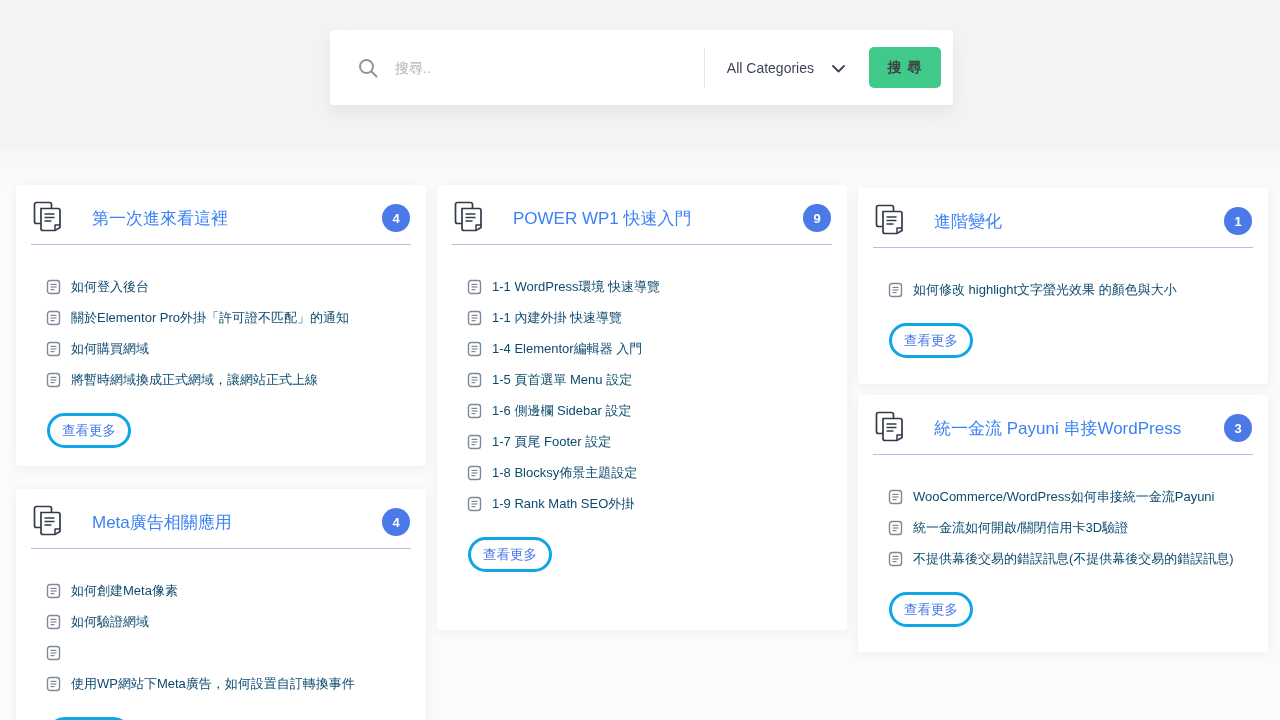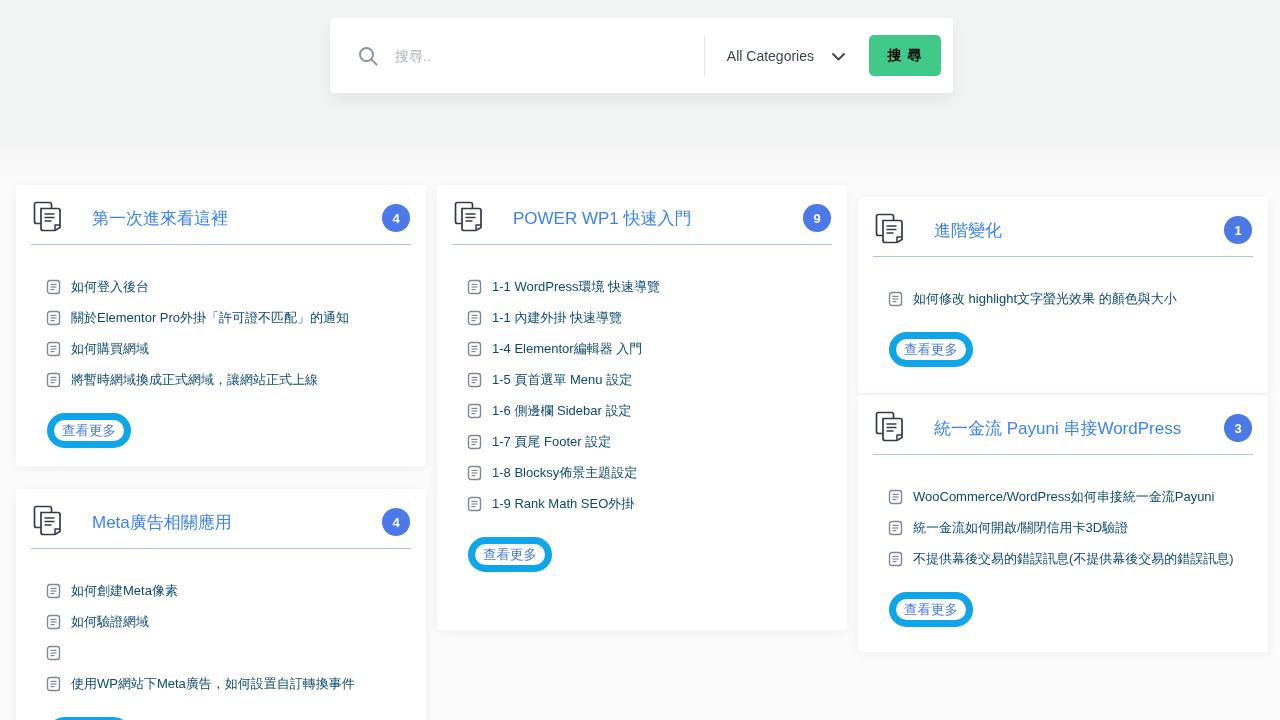--- a/index.html
+++ b/index.html
@@ -13,41 +13,41 @@
   .top-band {
     position: absolute; left: 0; top: 0; width: 1280px; height: 148px;
     background: #f2f3f3;
   }
   .top-band-fade {
     position: absolute; left: 0; top: 148px; width: 1280px; height: 38px;
     background: linear-gradient(#f6f6f6, #fbfbfc);
   }
   
   .search-card {
-    position: absolute; left: 330px; top: 18px; width: 623px; height: 75px;
+    position: absolute; left: 330px; top: 30px; width: 623px; height: 75px;
     background: #ffffff; border-radius: 4px;
     box-shadow: 0 8px 16px rgba(0,0,0,0.06);
     display: flex; align-items: center;
   }
   .search-icon-wrap { margin-left: 27px; display: flex; align-items: center; }
   .search-input {
     flex: 1; border: none; outline: none; margin-left: 16px;
     font-family: inherit; font-size: 14px; color: #3c4554; height: 40px;
     background: transparent;
   }
   .search-input::placeholder { color: #aeb2ba; }
   .search-sep { width: 1px; height: 40px; background: #e4e5e8; }
   .category-dropdown {
     display: flex; align-items: center; gap: 18px;
     padding: 0 24px 0 22px; height: 75px; cursor: pointer; justify-content: flex-end;
   }
   .category-label { font-size: 14px; color: #3c4554; }
   .search-button {
     width: 72px; height: 41px; margin-right: 12px; border: none;
-    border-radius: 5px; background: #41c98a; color: #000000;
+    border-radius: 5px; background: #41c98a; color: #404040;
     font-family: inherit; font-size: 14px; font-weight: 700; cursor: pointer;
     letter-spacing: 1px;
   }
   
   .card {
     position: absolute; width: 410px; background: #ffffff; border-radius: 3px;
     box-shadow: 0 2px 12px rgba(30,40,60,0.06);
   }
   .card-header {
     display: flex; align-items: center;
@@ -67,28 +67,28 @@
   }
   .article-list { list-style: none; margin: 26px 0 0 0; padding: 0 14px 0 30px; }
   .article-list li {
     height: 31px; display: flex; align-items: center; gap: 10px; cursor: pointer;
   }
   .article-text { font-size: 13px; color: #0c4a6e; white-space: nowrap; }
   .doc-icon { flex: 0 0 auto; display: flex; }
   .view-more-button {
     display: inline-flex; align-items: center; justify-content: center;
     margin: 18px 0 0 31px; width: 84px; height: 35px;
-    border: 7px solid #0ea5e9; border-radius: 18px; background: #ffffff;
+    border: 3px solid #0ea5e9; border-radius: 18px; background: #ffffff;
     color: #4a7ae8; font-family: inherit; font-size: 13.5px; cursor: pointer;
   }
   
   #card-0 { left: 16px;  top: 185px; height: 281px; }
   #card-1 { left: 16px;  top: 489px; height: 300px; }
   #card-2 { left: 437px; top: 185px; height: 445px; }
-  #card-3 { left: 858px; top: 197px; height: 196px; }
+  #card-3 { left: 858px; top: 188px; height: 196px; }
   #card-4 { left: 858px; top: 395px; height: 257px; }
 </style>
 </head>
 <body>
 
 <div class="top-band"></div>
 <div class="top-band-fade"></div>
 
 <div class="search-card">
   <span class="search-icon-wrap">

